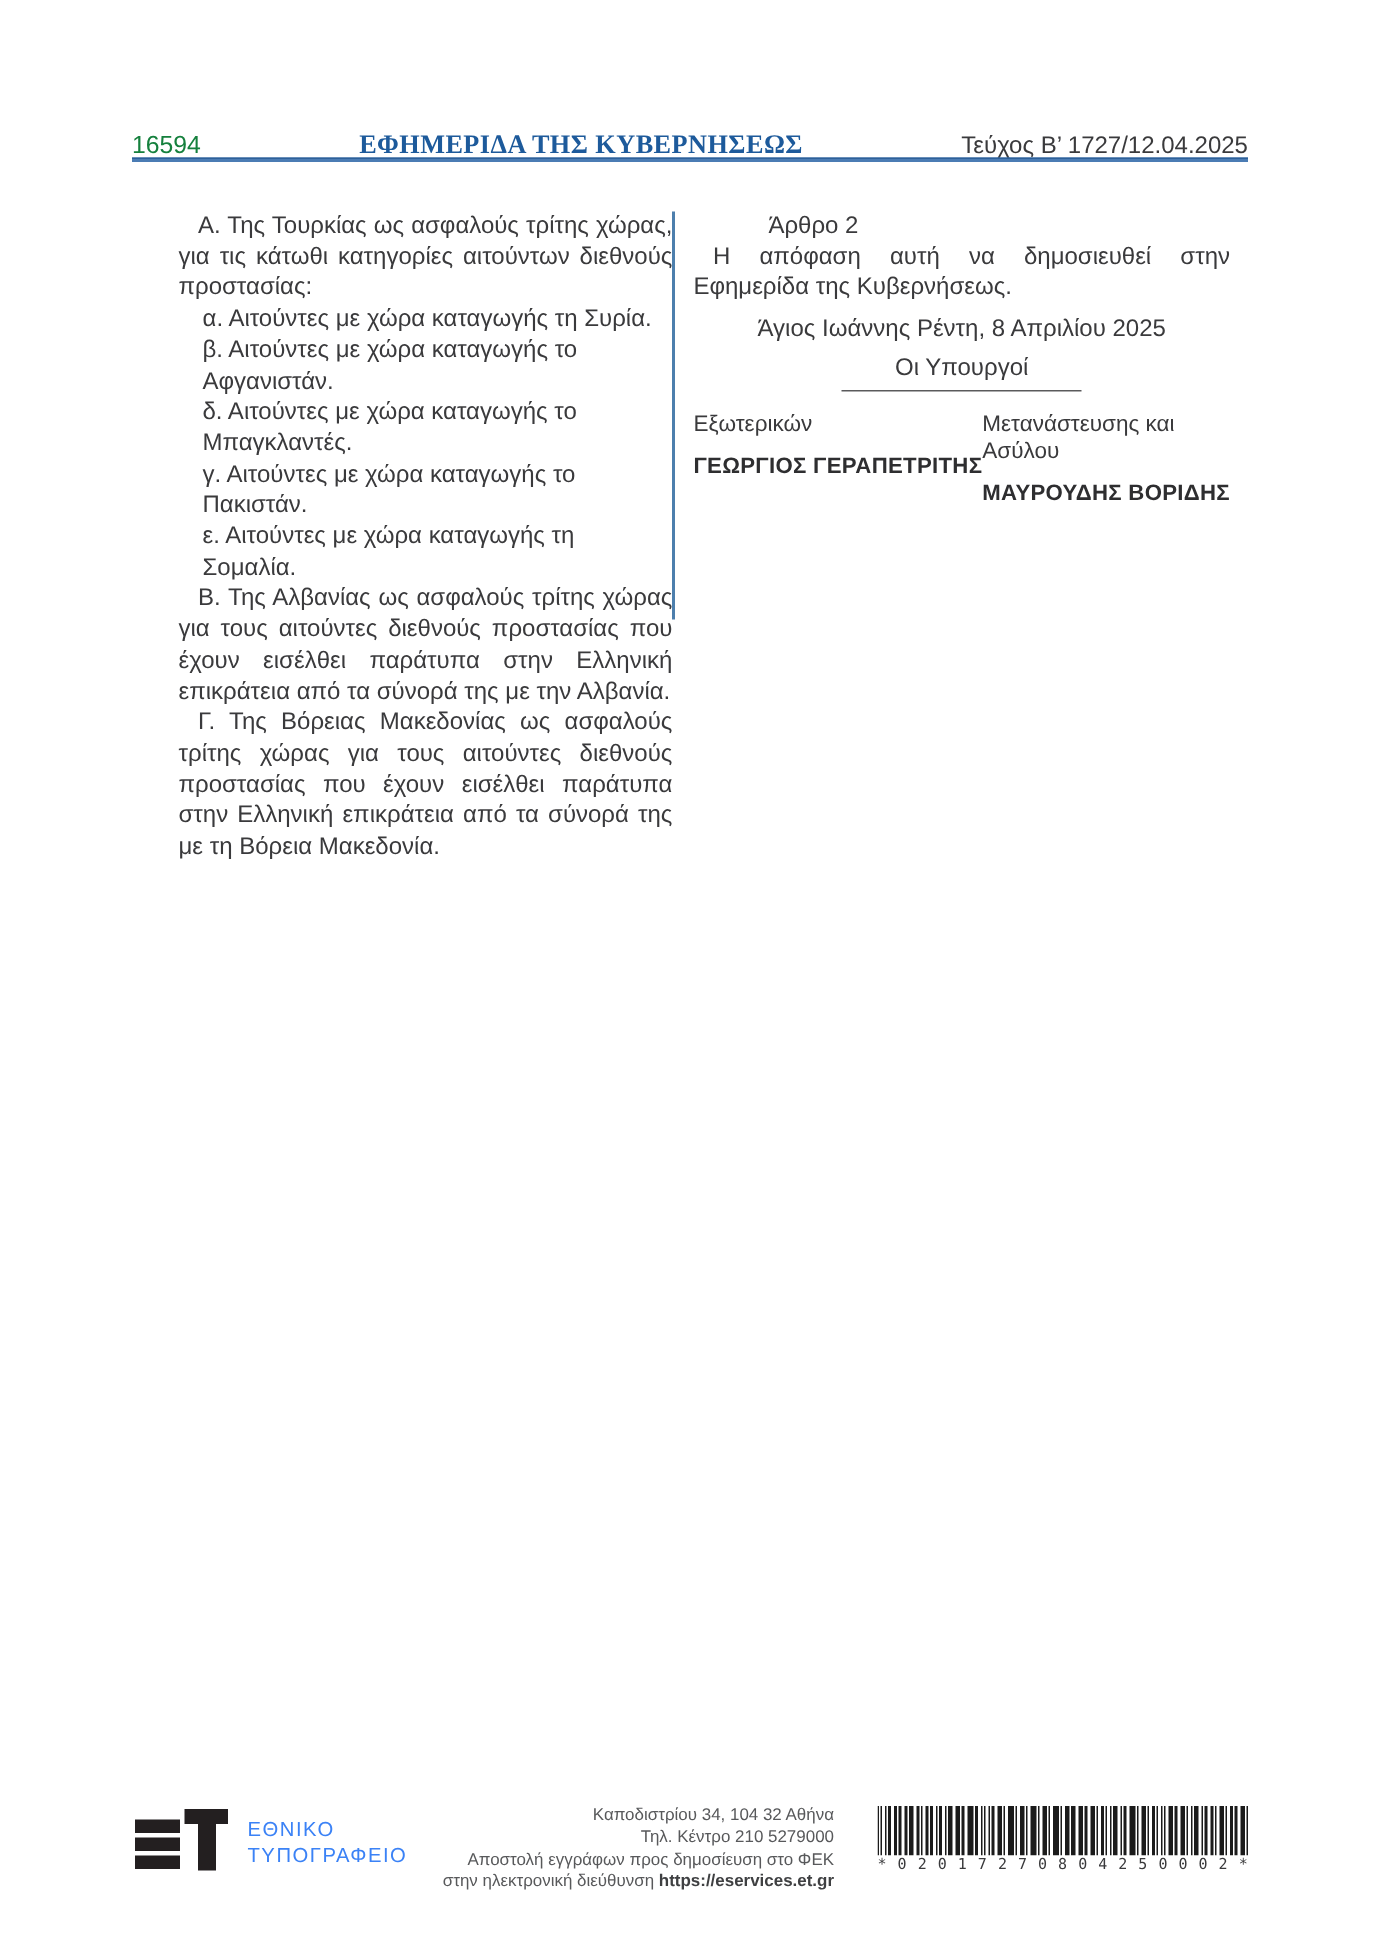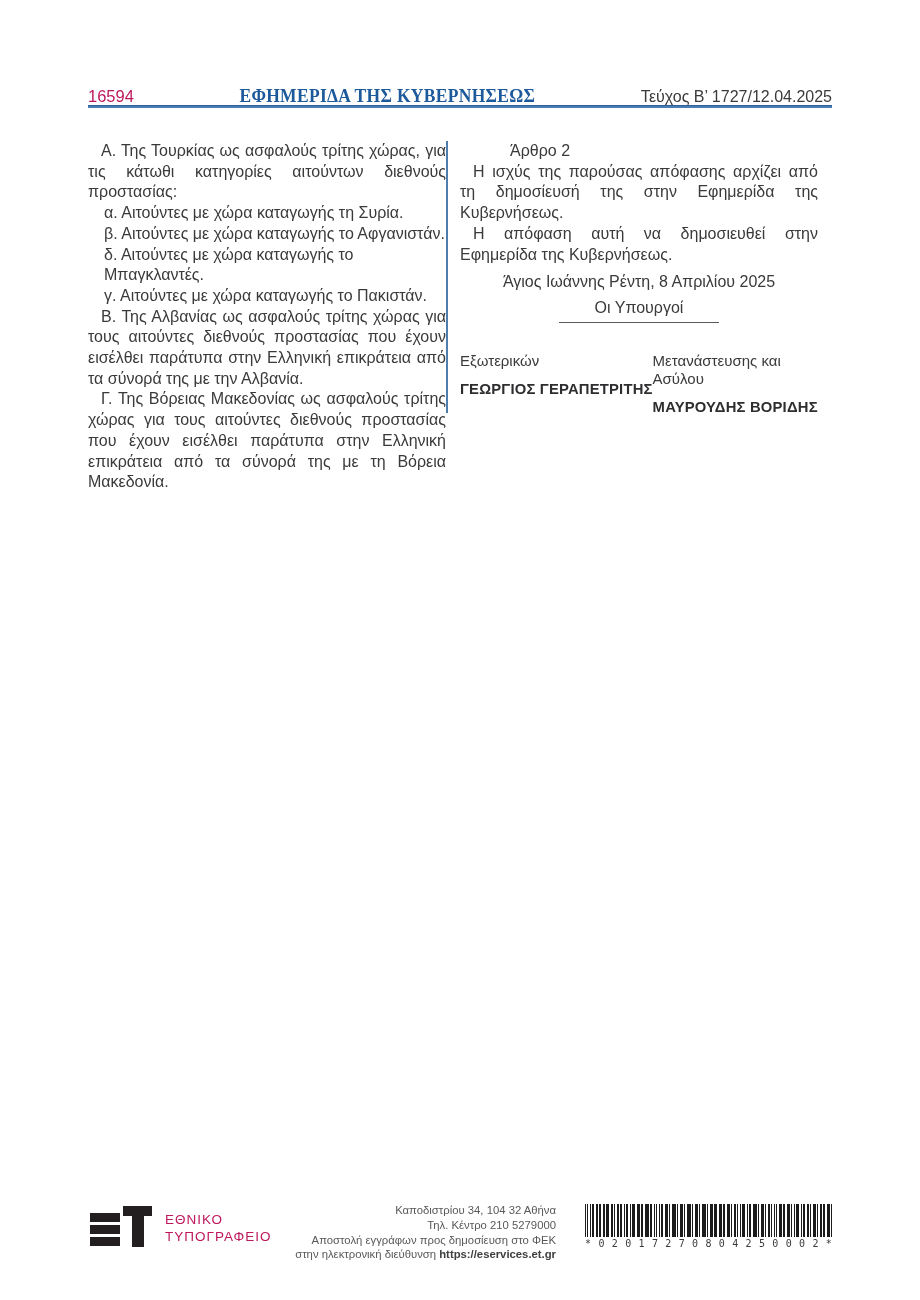--- a/index.html
+++ b/index.html
@@ -8,75 +8,75 @@
     width:920px; height:1300px; position:relative; overflow:hidden;
     font-family:"Liberation Sans", sans-serif; color:#3a3a3c;
   }
   .page { position:absolute; inset:0; background:#fff; }
 
   
   .header-row {
     position:absolute; top:86px; left:88px; width:744px;
     display:flex; justify-content:space-between; align-items:baseline;
   }
-  .page-number { font-size:16.5px; color:#be185d; }
+  .page-number { font-size:16.5px; color:#15803d; }
   .masthead-title {
     font-family:"Liberation Serif", serif; font-weight:700;
     font-size:17.5px; color:#1d5a9b; letter-spacing:.3px;
     transform:scaleY(1.02); white-space:nowrap;
   }
   .issue-info { font-size:16px; color:#3a3a3c; white-space:nowrap; }
   .header-rule {
     position:absolute; top:105px; left:88px; width:744px; height:3px;
     background:#4b7cb4; border-top:1px solid #2d6099;
   }
 
   
   .columns {
     position:absolute; top:141px; left:88px; width:732px;
     display:flex; align-items:flex-start;
   }
   .col { font-size:16px; line-height:20.7px; text-align:justify; color:#3a3a3c; }
-  .col-left  { width:358px; }
+  .col-left  { width:358px;margin-left:31px; }
   .col-right { width:358px; }
   .col-divider {
     width:2px; background:#4d7fad; height:272px;
     margin-left:0; margin-right:12px; flex:none;
   }
   .para { text-indent:13px; }
   .list-line { padding-left:16px; text-align:left; }
   .article-heading {
     font-size:16px; font-weight:400; line-height:20.7px;
     margin-left:50px; text-align:left;
   }
   .place-date { text-align:center; text-indent:0; margin-top:7px; }
   .ministers-wrap { display:flex; justify-content:center; }
   .ministers-label {
     margin-top:5px; width:160px; text-align:center;
     border-bottom:1px solid #5a5a5c; padding-bottom:3px;
     text-indent:0;
   }
   .signatures {
-    margin-top:29px; display:flex; justify-content:space-between;
+    margin-top:13px; display:flex; justify-content:space-between;
     text-align:left;
   }
   .sig-col { display:flex; flex-direction:column; }
   .sig-ministry { font-size:15px; line-height:18px; margin-bottom:9px; }
   .sig-name { font-size:14.8px; font-weight:700; color:#2e2e30; letter-spacing:.2px; white-space:nowrap; }
   .sig-col-2 .sig-ministry, .sig-col-2 .sig-name { }
 
   
   .footer-logo {
     position:absolute; left:90px; top:1206px;
     display:flex; align-items:center;
   }
   .logo-mark { width:62px; height:44px; flex:none; }
   .logo-text {
     margin-left:13px; font-size:13.5px; line-height:17.5px;
-    letter-spacing:1px; color:#be185d;
+    letter-spacing:1px; color:#3b82f6;
   }
   .footer-address {
     position:absolute; left:276px; top:1203px; width:280px;
     text-align:right; font-size:11.3px; line-height:14.8px; color:#58595b;
   }
   .footer-address .link { font-weight:700; color:#3f4042; }
   .footer-barcode { position:absolute; left:585px; top:1204px; width:247px; }
   .barcode-bars {
     width:247px; height:33px; overflow:hidden; white-space:nowrap; font-size:0;
   }
@@ -99,29 +99,29 @@
   <div class="header-rule"></div>
 
   <div class="columns">
 
     <section class="col col-left">
       <p class="para">Α. Της Τουρκίας ως ασφαλούς τρίτης χώρας, για τις κάτωθι κατηγορίες αιτούντων διεθνούς προστασίας:</p>
       <p class="list-line">α. Αιτούντες με χώρα καταγωγής τη Συρία.</p>
       <p class="list-line">β. Αιτούντες με χώρα καταγωγής το Αφγανιστάν.</p>
       <p class="list-line">δ. Αιτούντες με χώρα καταγωγής το Μπαγκλαντές.</p>
       <p class="list-line">γ. Αιτούντες με χώρα καταγωγής το Πακιστάν.</p>
+      <p class="list-line">ε. Αιτούντες με χώρα καταγωγής τη Σομαλία.</p>
       <p class="para">Β. Της Αλβανίας ως ασφαλούς τρίτης χώρας για τους αιτούντες διεθνούς προστασίας που έχουν εισέλθει παράτυπα στην Ελληνική επικράτεια από τα σύνορά της με την Αλβανία.</p>
       <p class="para">Γ. Της Βόρειας Μακεδονίας ως ασφαλούς τρίτης χώρας για τους αιτούντες διεθνούς προστασίας που έχουν εισέλθει παράτυπα στην Ελληνική επικράτεια από τα σύνορά της με τη Βόρεια Μακεδονία.</p>
     </section>
 
     <div class="col-divider"></div>
 
     <section class="col col-right">
       <h2 class="article-heading">Άρθρο 2</h2>
-      <p class="para">Η ισχύς της παρούσας απόφασης αρχίζει από τη δημοσίευσή της στην Εφημερίδα της Κυβερνήσεως.</p>
       <p class="para">Η απόφαση αυτή να δημοσιευθεί στην Εφημερίδα της Κυβερνήσεως.</p>
       <p class="place-date">Άγιος Ιωάννης Ρέντη, 8 Απριλίου 2025</p>
       <div class="ministers-wrap">
         <div class="ministers-label">Οι Υπουργοί</div>
       </div>
       <div class="signatures">
         <div class="sig-col sig-col-1">
           <div class="sig-ministry">Εξωτερικών</div>
           <div class="sig-name">ΓΕΩΡΓΙΟΣ ΓΕΡΑΠΕΤΡΙΤΗΣ</div>
         </div>

